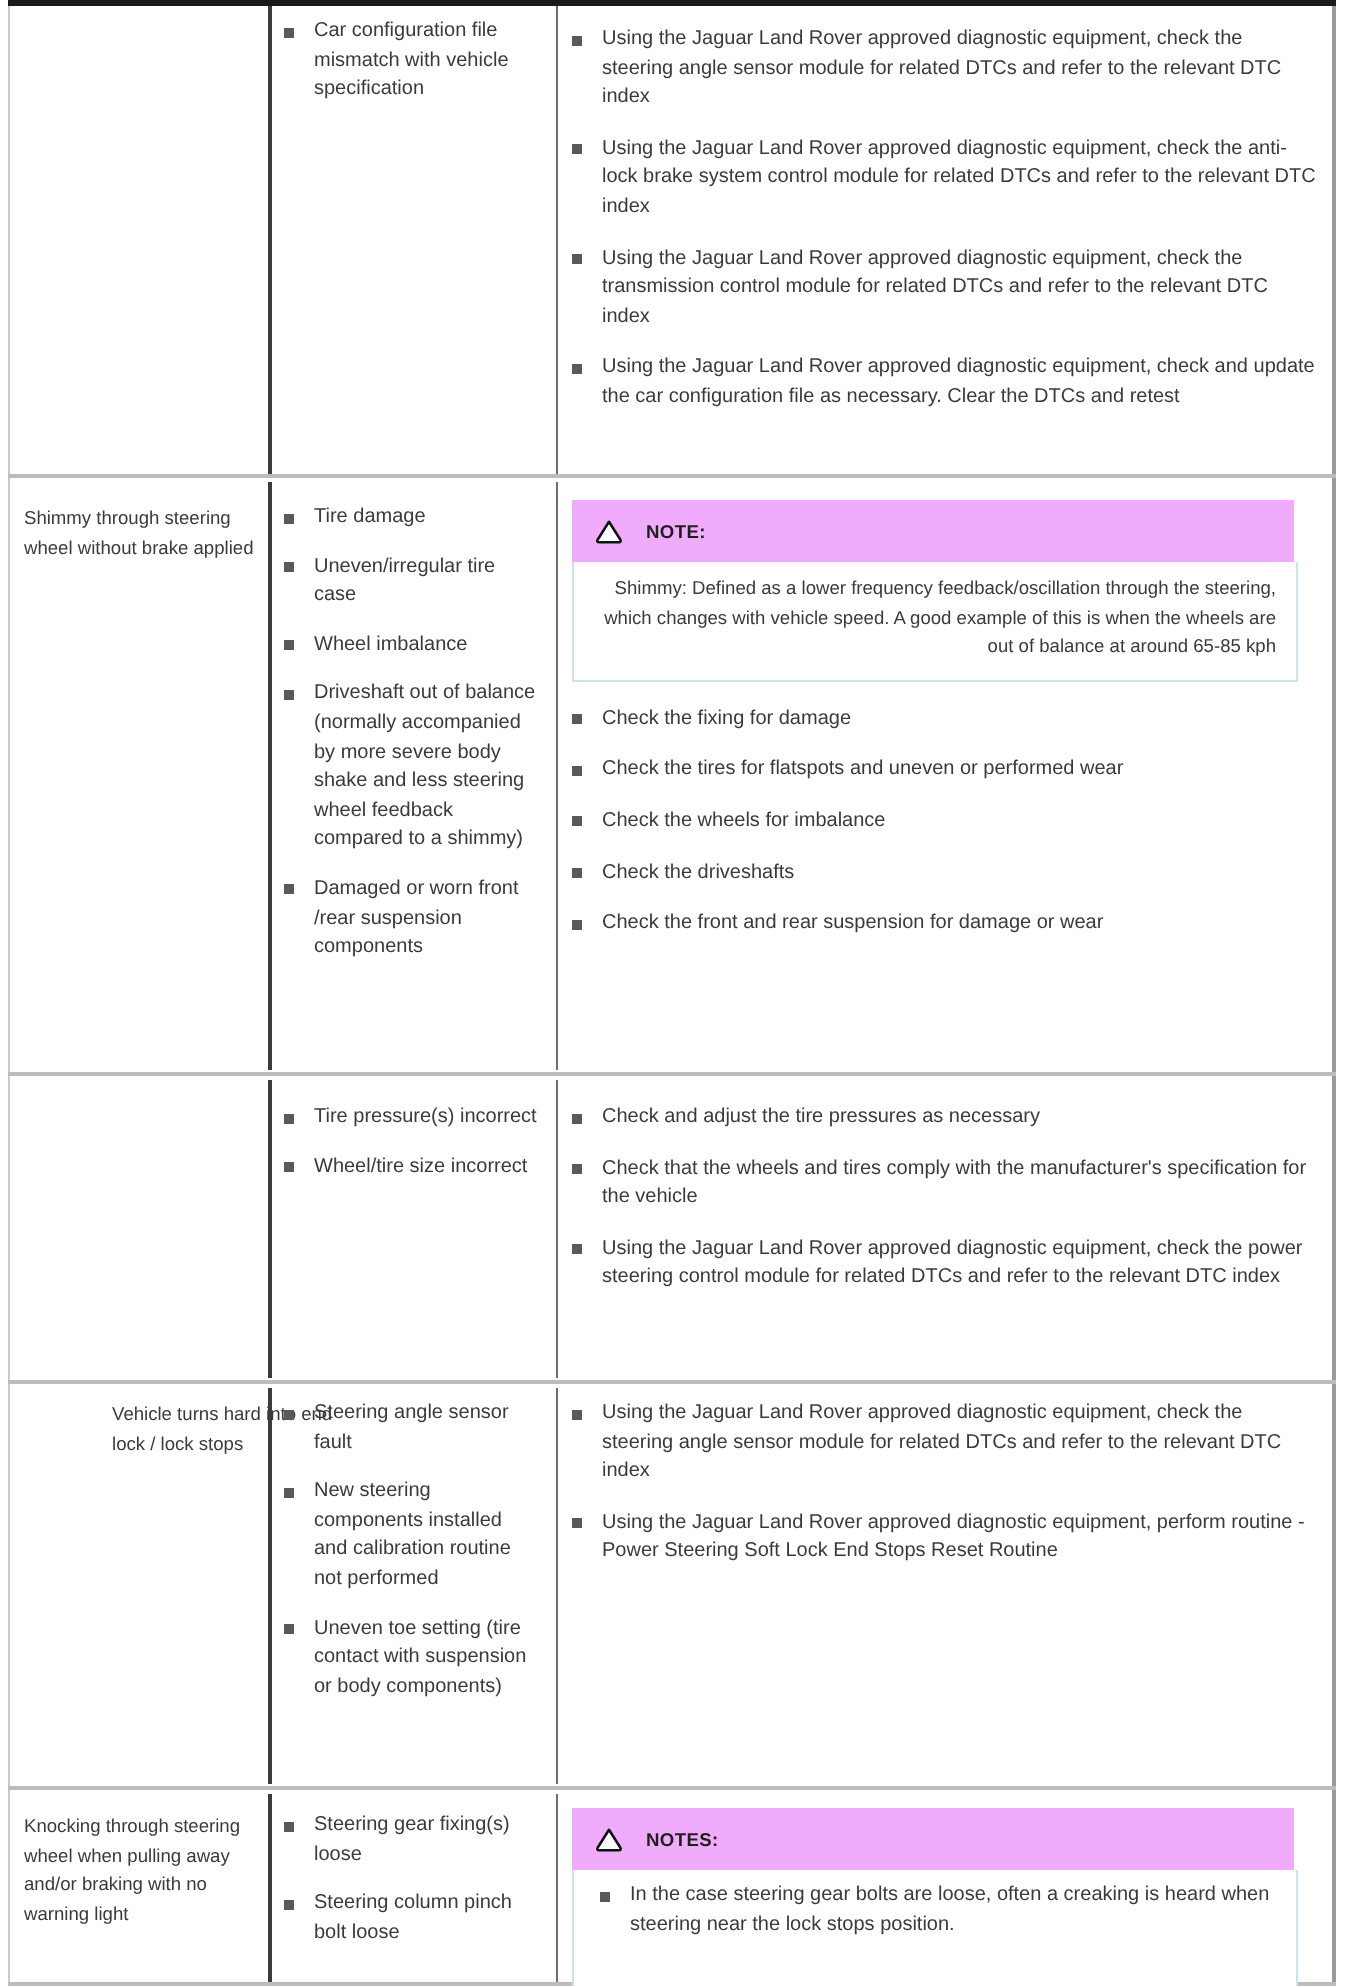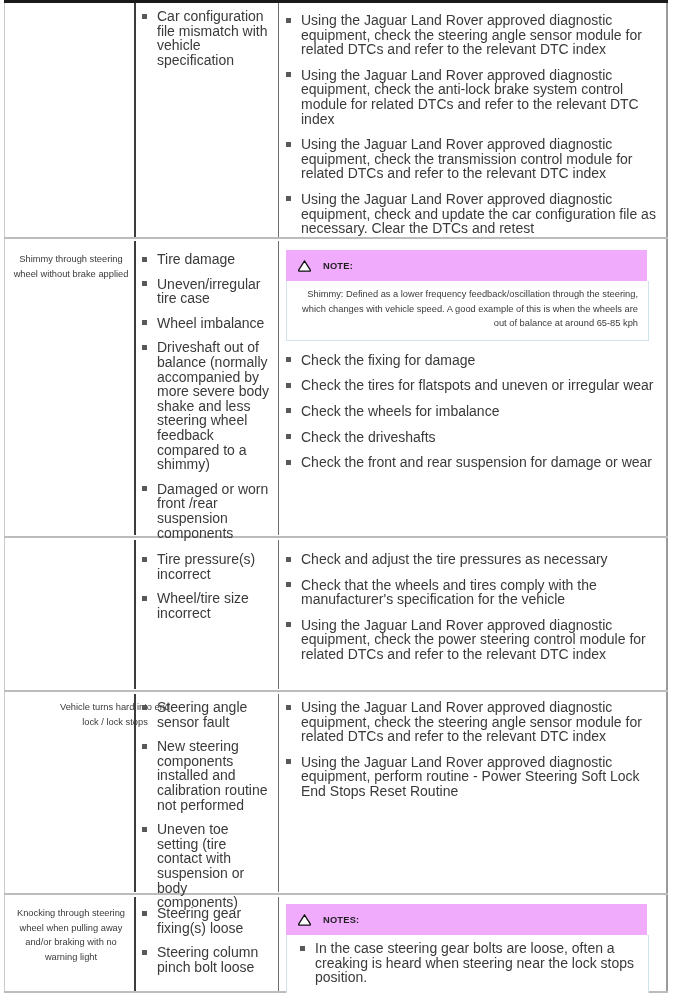--- a/index.html
+++ b/index.html
@@ -73,32 +73,31 @@
     box-sizing: border-box;
   }
   .col-sym   { left: 12px;  width: 118px; }
   .col-cause { left: 142px; width: 128px; }
   .col-act   { left: 286px; width: 372px; }
 
   .symptom-text {
     font-size: 9.3px;
     line-height: 14.6px;
     color: #3a3a3a;
-    text-align: center;
   }
 
   ul.bl {
     list-style: none;
     margin: 0;
     padding: 0;
   }
   ul.bl > li {
     position: relative;
     padding-left: 15px;
-    font-size: 14px;
+    font-size: 10px;
     line-height: 14.6px;
     color: #3a3a3a;
     margin-bottom: 10px;
   }
   ul.bl > li:last-child { margin-bottom: 0; }
   ul.bl > li > .sq {
     position: absolute;
     left: 0px;
     top: 4.5px;
     width: 5px;
@@ -220,21 +219,21 @@
           <path d="M10 2.2 L17.6 14.2 Q18.4 15.8 16.6 15.8 L3.4 15.8 Q1.6 15.8 2.4 14.2 Z" fill="#ffffff" stroke="#111111" stroke-width="1.7" stroke-linejoin="round"></path>
         </svg>
         <span class="note-title">NOTE:</span>
       </div>
       <div class="note-body">
         <p>Shimmy: Defined as a lower frequency feedback/oscillation through the steering, which changes with vehicle speed. A good example of this is when the wheels are out of balance at around 65-85 kph</p>
       </div>
     </div>
     <ul class="bl acts">
       <li><span class="sq"></span><span>Check the fixing for damage</span></li>
-      <li><span class="sq"></span><span>Check the tires for flatspots and uneven or irregular wear</span></li>
+      <li><span class="sq"></span><span>Check the tires for flatspots and uneven or performed wear</span></li>
       <li><span class="sq"></span><span>Check the wheels for imbalance</span></li>
       <li><span class="sq"></span><span>Check the driveshafts</span></li>
       <li><span class="sq"></span><span>Check the front and rear suspension for damage or wear</span></li>
     </ul>
   </div>
 
   <div class="cell col-cause" style="top:552px;">
     <ul class="bl causes">
       <li><span class="sq"></span><span>Tire pressure(s) incorrect</span></li>
       <li><span class="sq"></span><span>Wheel/tire size incorrect</span></li>

